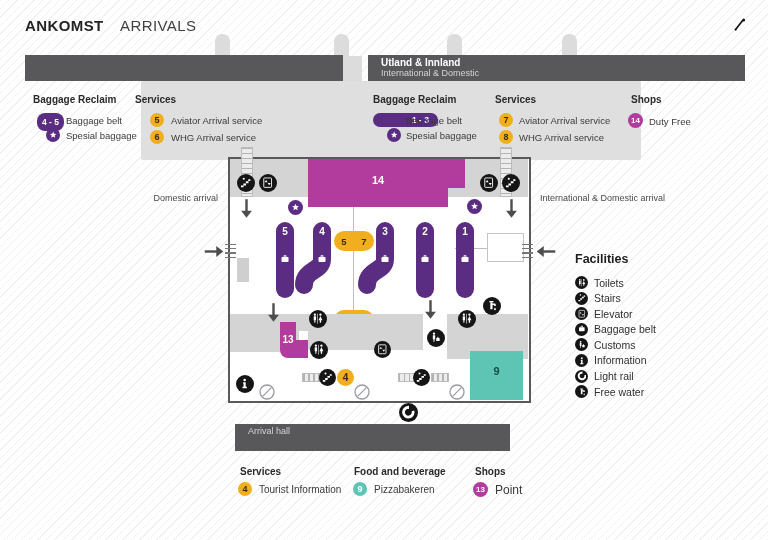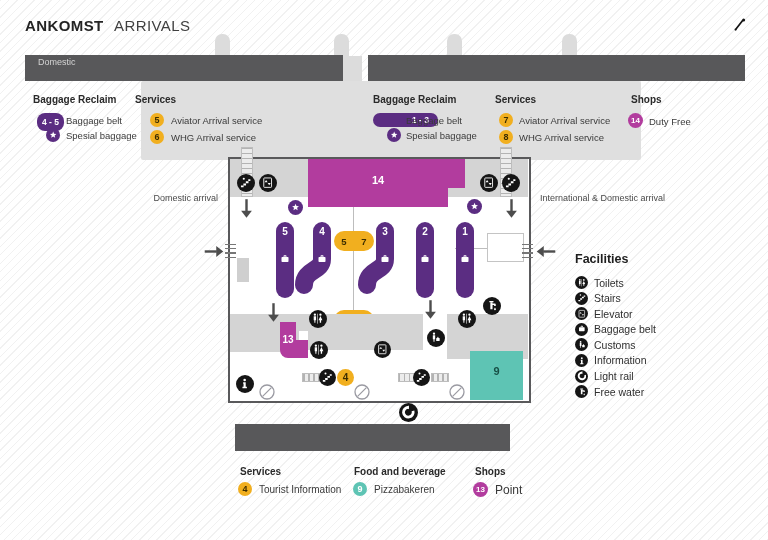--- a/index.html
+++ b/index.html
@@ -52,42 +52,43 @@
   
   .brow{display:flex;align-items:center;gap:7px;}
 </style>
 </head>
 <body>
 
 <div class="hatch-bg"></div>
 
 <div class="abs" style="left:25px;top:17px;">
   <span style="font-size:15px;font-weight:800;color:#242424;letter-spacing:0.4px;">ANKOMST</span>
-  <span style="font-size:15px;font-weight:400;color:#3f3f3f;letter-spacing:0.4px;margin-left:6px;">ARRIVALS</span>
+  <span style="font-size:15px;font-weight:400;color:#3f3f3f;letter-spacing:0.4px;margin-left:12px;">ARRIVALS</span>
 </div>
 <div class="abs" style="right:22px;top:18px;display:flex;align-items:center;gap:6px;">
   <span class="plain-ic" style="width:13px;height:13px;">
       <svg viewBox="0 0 13 13">
         <path d="M3.2 10.8L9.6 2.6" stroke="#141414" stroke-width="1.7" stroke-linecap="round" fill="none"></path>
         <circle cx="10.6" cy="1.9" r="1.5" fill="#141414"></circle>
         <circle cx="2.6" cy="11.6" r="1.1" fill="#141414"></circle>
       </svg>
     </span>
 </div>
 
 <div class="abs" style="left:215px;top:34px;width:15px;height:24px;background:#dcdcdc;border-radius:7px 7px 0 0;"></div>
 <div class="abs" style="left:334px;top:34px;width:15px;height:24px;background:#dcdcdc;border-radius:7px 7px 0 0;"></div>
 <div class="abs" style="left:447px;top:34px;width:15px;height:24px;background:#dcdcdc;border-radius:7px 7px 0 0;"></div>
 <div class="abs" style="left:562px;top:34px;width:15px;height:24px;background:#dcdcdc;border-radius:7px 7px 0 0;"></div>
 <div class="abs" style="left:341px;top:56px;width:21px;height:30px;background:#dcdcdc;"></div>
 
 <div class="abs zonebar" style="left:25px;top:55px;width:318px;height:26px;">
-  <div class="l2">Domestic</div>
 </div>
 <div class="abs zonebar" style="left:368px;top:55px;width:377px;height:26px;">
+  <div class="l1">Utland &amp; Innland</div>
+  <div class="l2">International &amp; Domestic</div>
 </div>
 
 <div class="abs" style="left:141px;top:81px;width:500px;height:79px;background:#dfdfdf;border-radius:2px;"></div>
 
 <div class="abs lhead" style="left:33px;top:94px;">Baggage Reclaim</div>
 <div class="abs pillbadge" style="left:37px;top:113px;width:27px;height:18px;">4 - 5</div>
 <div class="abs llabel" style="left:66px;top:115px;">Baggage belt</div>
 <div class="abs ic purpc" style="left:46px;top:128px;width:14px;height:14px;background:#5b2d82;">
     <svg viewBox="0 0 24 24">
       <path fill="#fff" d="M12 3.6l2 5.1 5.4.4-4.1 3.5 1.3 5.3L12 15l-4.6 2.9 1.3-5.3-4.1-3.5 5.4-.4z"></path>
@@ -509,20 +510,21 @@
             <path d="M9.6 6h4v2.2h4.2a1.6 1.6 0 011.6 1.6v2.6h-3v-1.4h-2.8v7.4h-4z"></path>
             <path d="M18 15.4s1.7 2.1 1.7 3.2a1.7 1.7 0 01-3.4 0c0-1.1 1.7-3.2 1.7-3.2z"></path>
           </g>
         </svg>
       </span>
     <span class="fac-label">Free water</span>
   </div>
 </div>
 
 <div class="abs zonebar" style="left:235px;top:424px;width:275px;height:27px;">
+  <div class="l2">Arrival hall</div>
 </div>
 
 <div class="abs lhead" style="left:240px;top:466px;">Services</div>
 <div class="abs brow" style="left:238px;top:482px;">
   <span class="numcirc yellow" style="width:14px;height:14px;">4</span>
   <span class="llabel" style="font-size:10px;">Tourist Information</span>
 </div>
 
 <div class="abs lhead" style="left:354px;top:466px;">Food and beverage</div>
 <div class="abs brow" style="left:353px;top:482px;">

